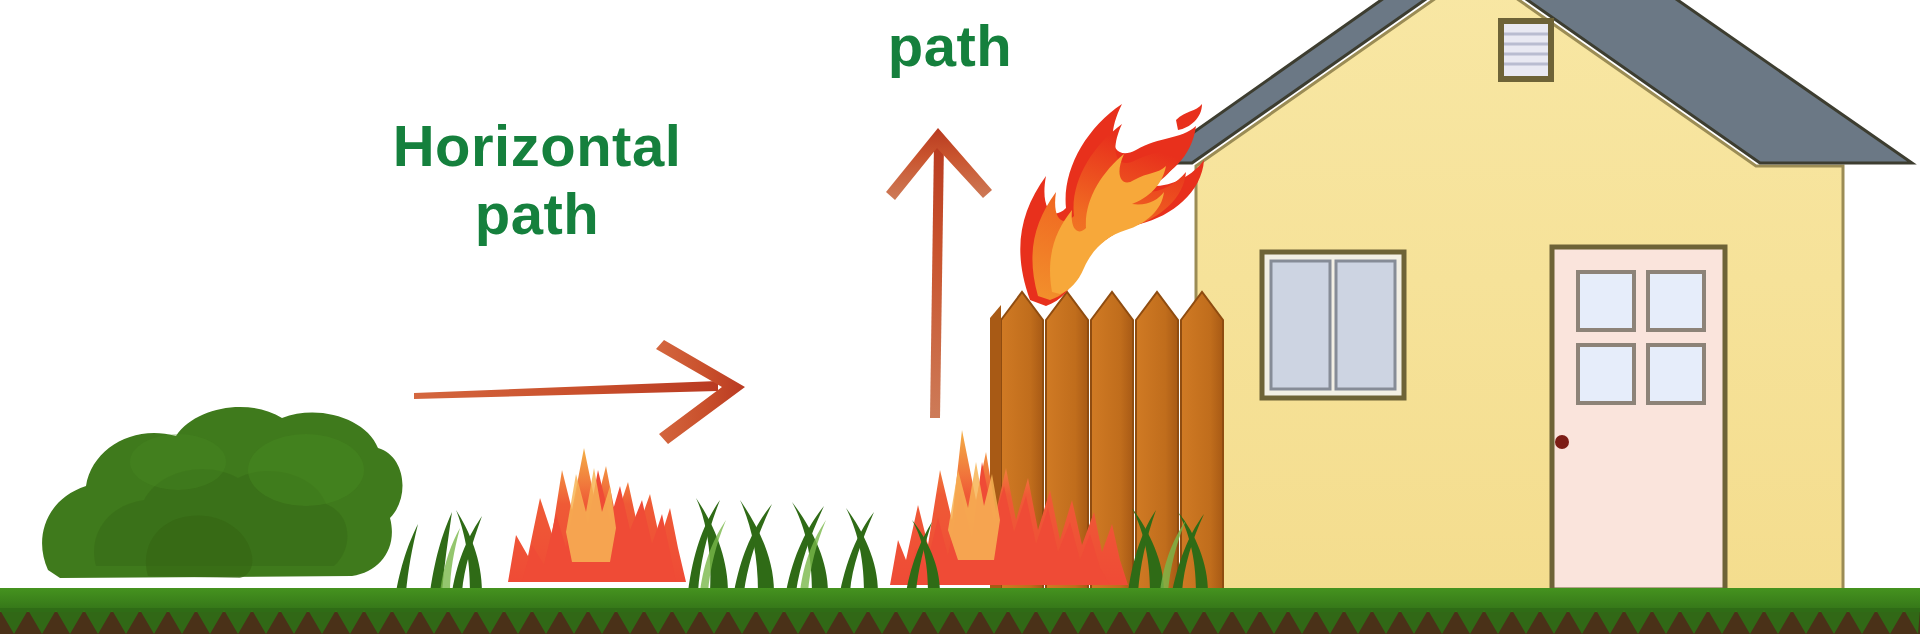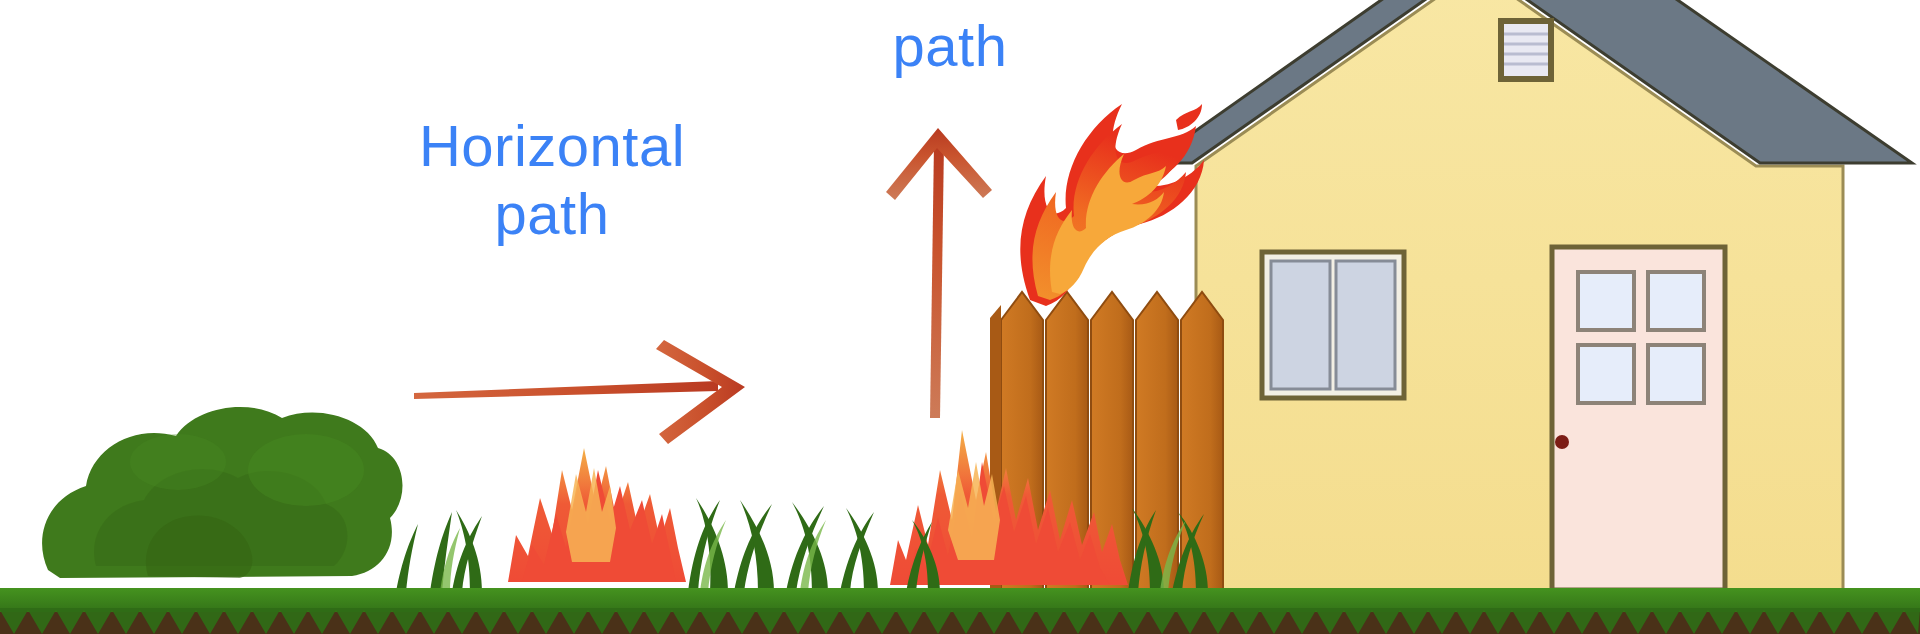--- a/index.html
+++ b/index.html
@@ -20,29 +20,29 @@
   #scene-svg {
     position: absolute;
     left: 0;
     top: 0;
     width: 1920px;
     height: 634px;
     display: block;
   }
   .label {
     position: absolute;
-    color: #3b82f6;
+    color: #15803d;
     font-family: "Liberation Sans", sans-serif;
-    font-weight: 400;
+    font-weight: 700;
     white-space: pre;
     line-height: 1.18;
     letter-spacing: 0.5px;
   }
   #label-horizontal-path {
-    left: 392px;
+    left: 377px;
     top: 112px;
     width: 320px;
     font-size: 58px;
     text-align: center;
   }
   #label-vertical-path {
     left: 855px;
     top: 12px;
     width: 190px;
     font-size: 58px;

